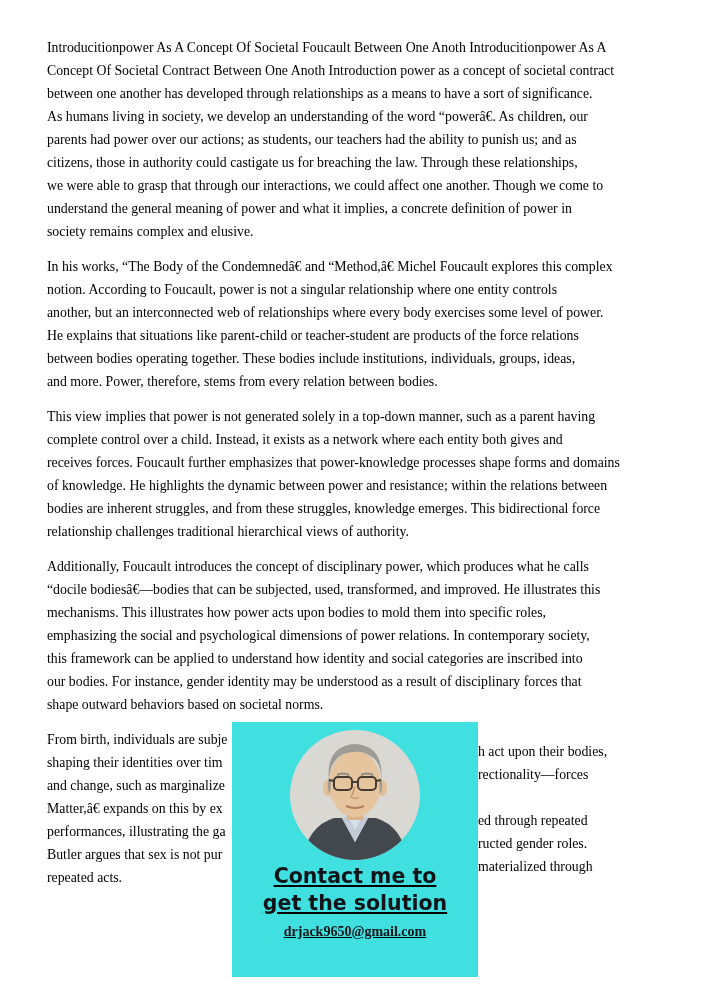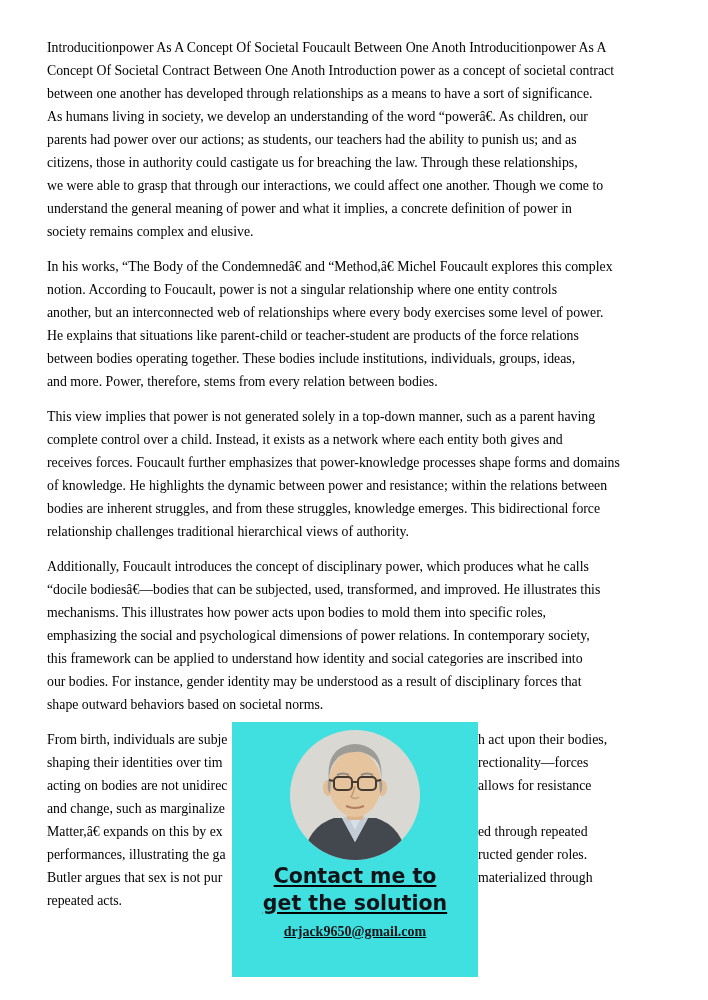--- a/index.html
+++ b/index.html
@@ -25,21 +25,21 @@
   }
   .obscured-line {
     position: relative;
     height: 23px;
     line-height: 23px;
     white-space: nowrap;
   }
   .frag-left { display: inline-block; }
   .frag-right {
     position: absolute;
-    left: 431px; top: 0;
+    left: 431px; top: 12px;
     white-space: nowrap;
   }
   .overlay-card {
     position: absolute;
     left: 232px; top: 722px;
     width: 246px; height: 255px;
     display: flex;
     flex-direction: column;
     align-items: center;
   }
@@ -115,24 +115,20 @@
   <div class="para">
       <div class="obscured-line">
       <span class="frag-left">From birth, individuals are subje</span>
       <span class="frag-right">h act upon their bodies,</span>
     </div>
       <div class="obscured-line">
       <span class="frag-left">shaping their identities over tim</span>
       <span class="frag-right">rectionality—forces</span>
     </div>
       <div class="obscured-line">
-      <span class="frag-left">acting on bodies are not unidirec</span>
-      <span class="frag-right">allows for resistance</span>
-    </div>
-      <div class="obscured-line">
       <span class="frag-left">and change, such as marginalize</span>
     </div>
       <div class="obscured-line">
       <span class="frag-left">Matter,â€ expands on this by ex</span>
       <span class="frag-right">ed through repeated</span>
     </div>
       <div class="obscured-line">
       <span class="frag-left">performances, illustrating the ga</span>
       <span class="frag-right">ructed gender roles.</span>
     </div>

